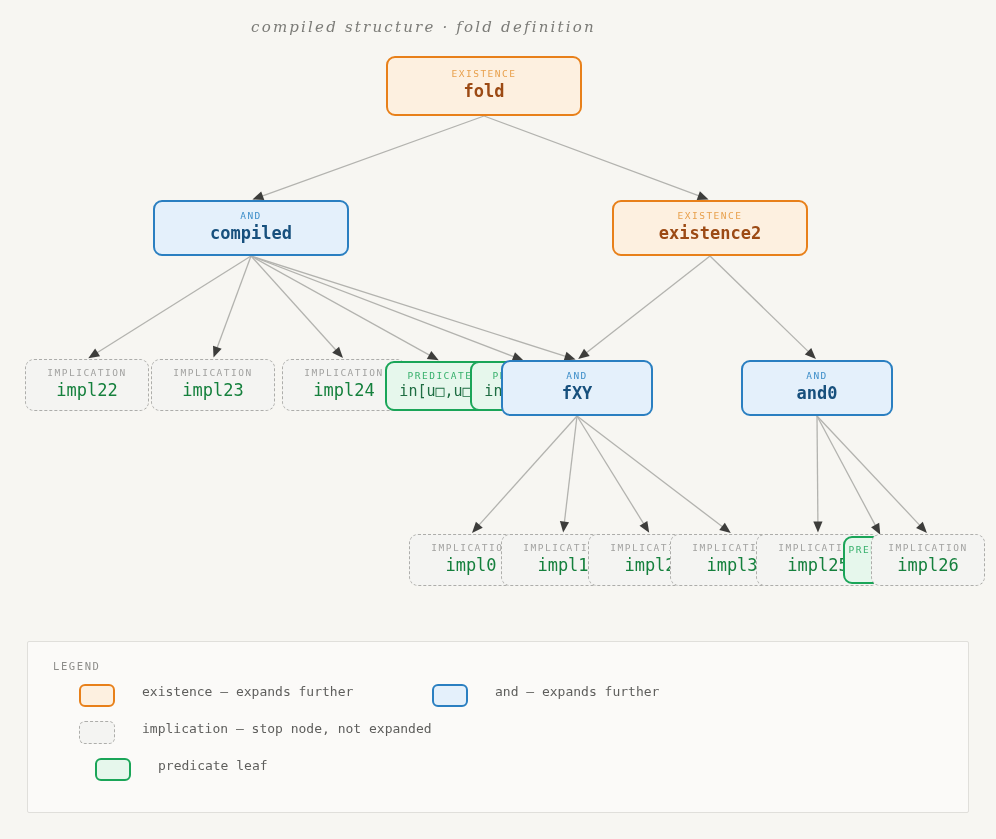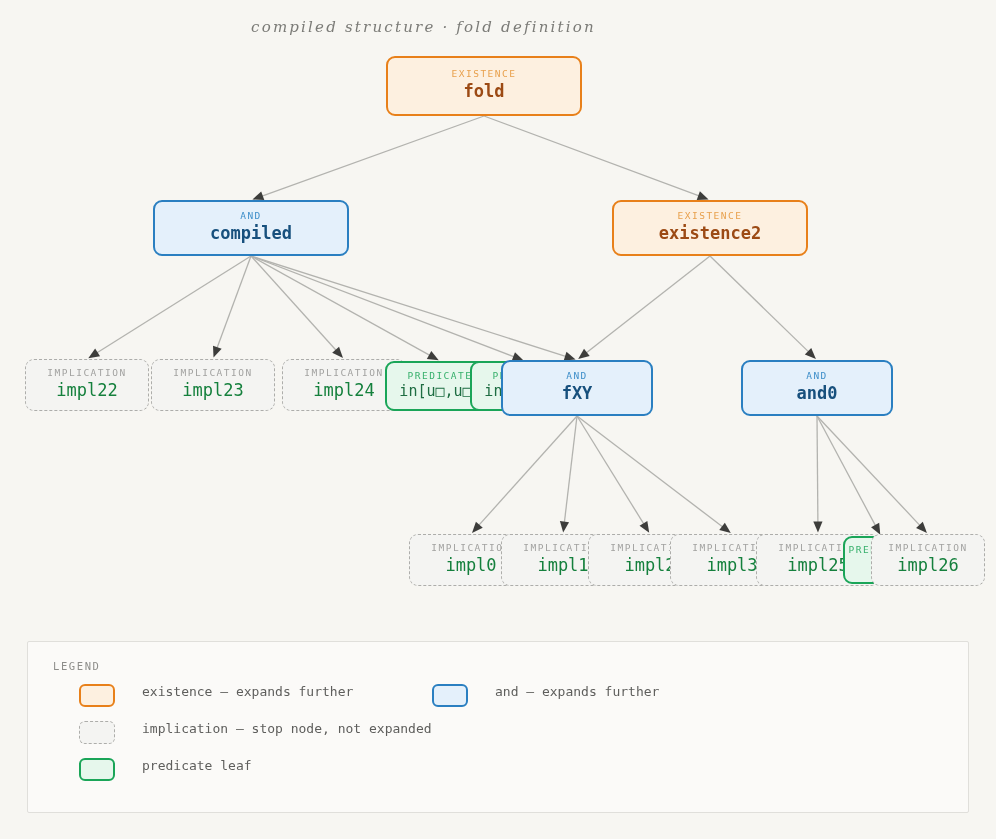--- a/index.html
+++ b/index.html
@@ -260,17 +260,17 @@
       <div class="leg-text">existence — expands further</div>
     </div>
     <div class="leg-row" style="left: 51px; top: 79px;">
       <div class="swatch sw-impl"></div>
       <div class="leg-text">implication — stop node, not expanded</div>
     </div>
     <div class="leg-row" style="left: 404px; top: 42px;">
       <div class="swatch sw-and"></div>
       <div class="leg-text">and — expands further</div>
     </div>
-    <div class="leg-row" style="left: 51px; top: 116px;">
+    <div class="leg-row" style="left: 67px; top: 116px;">
       <div class="swatch sw-pred"></div>
       <div class="leg-text">predicate leaf</div>
     </div>
   </div>
 
 </body></html>

